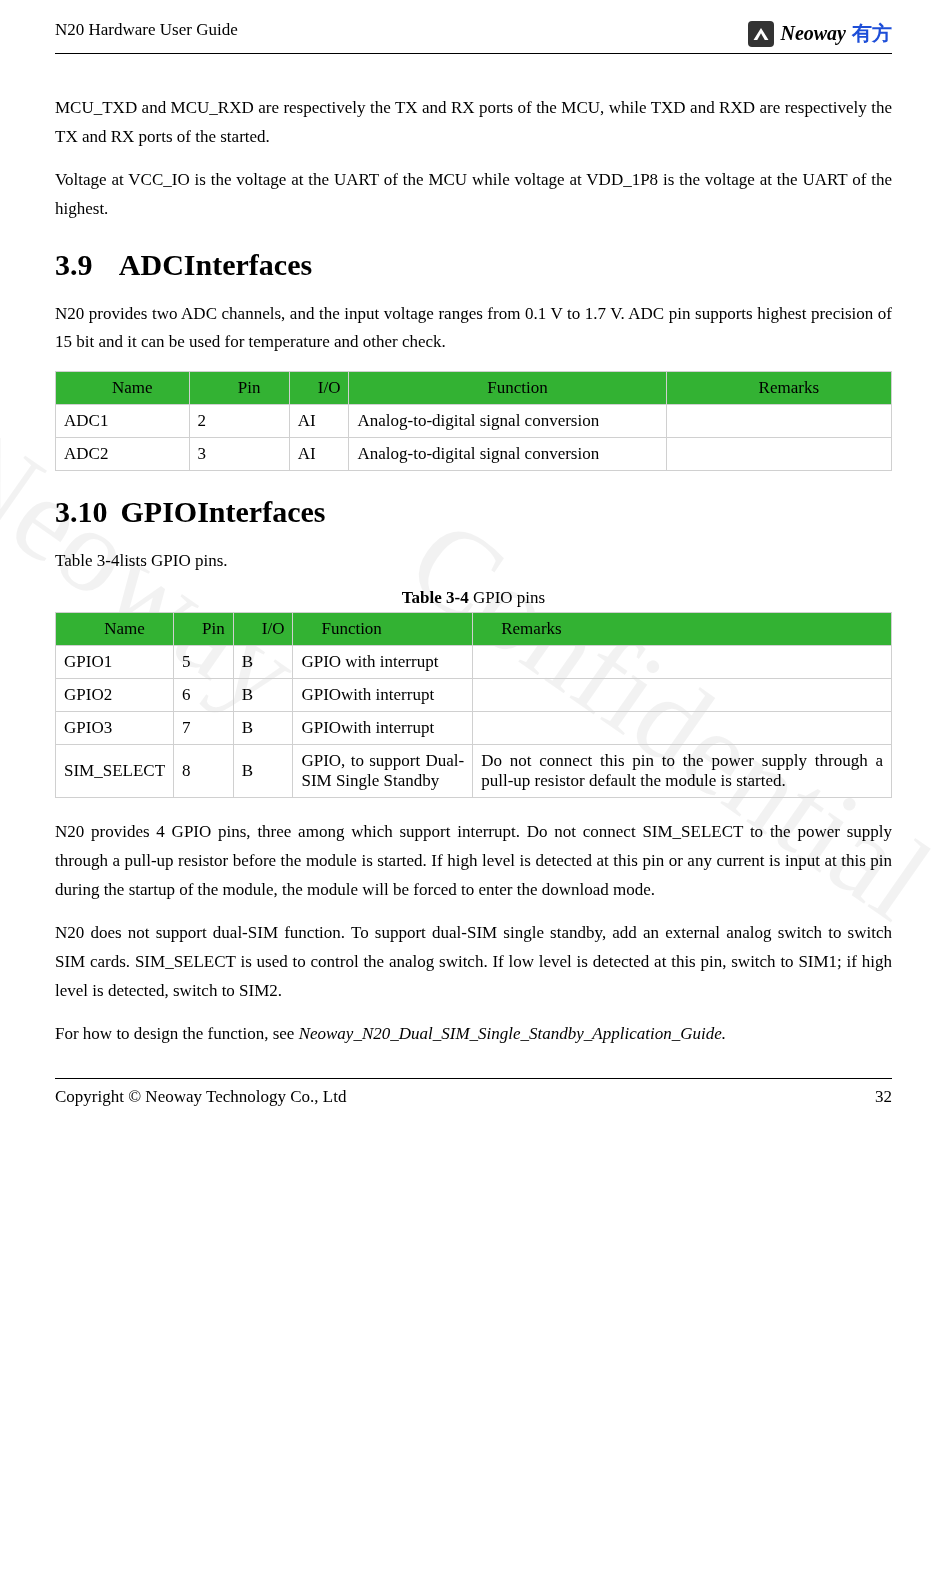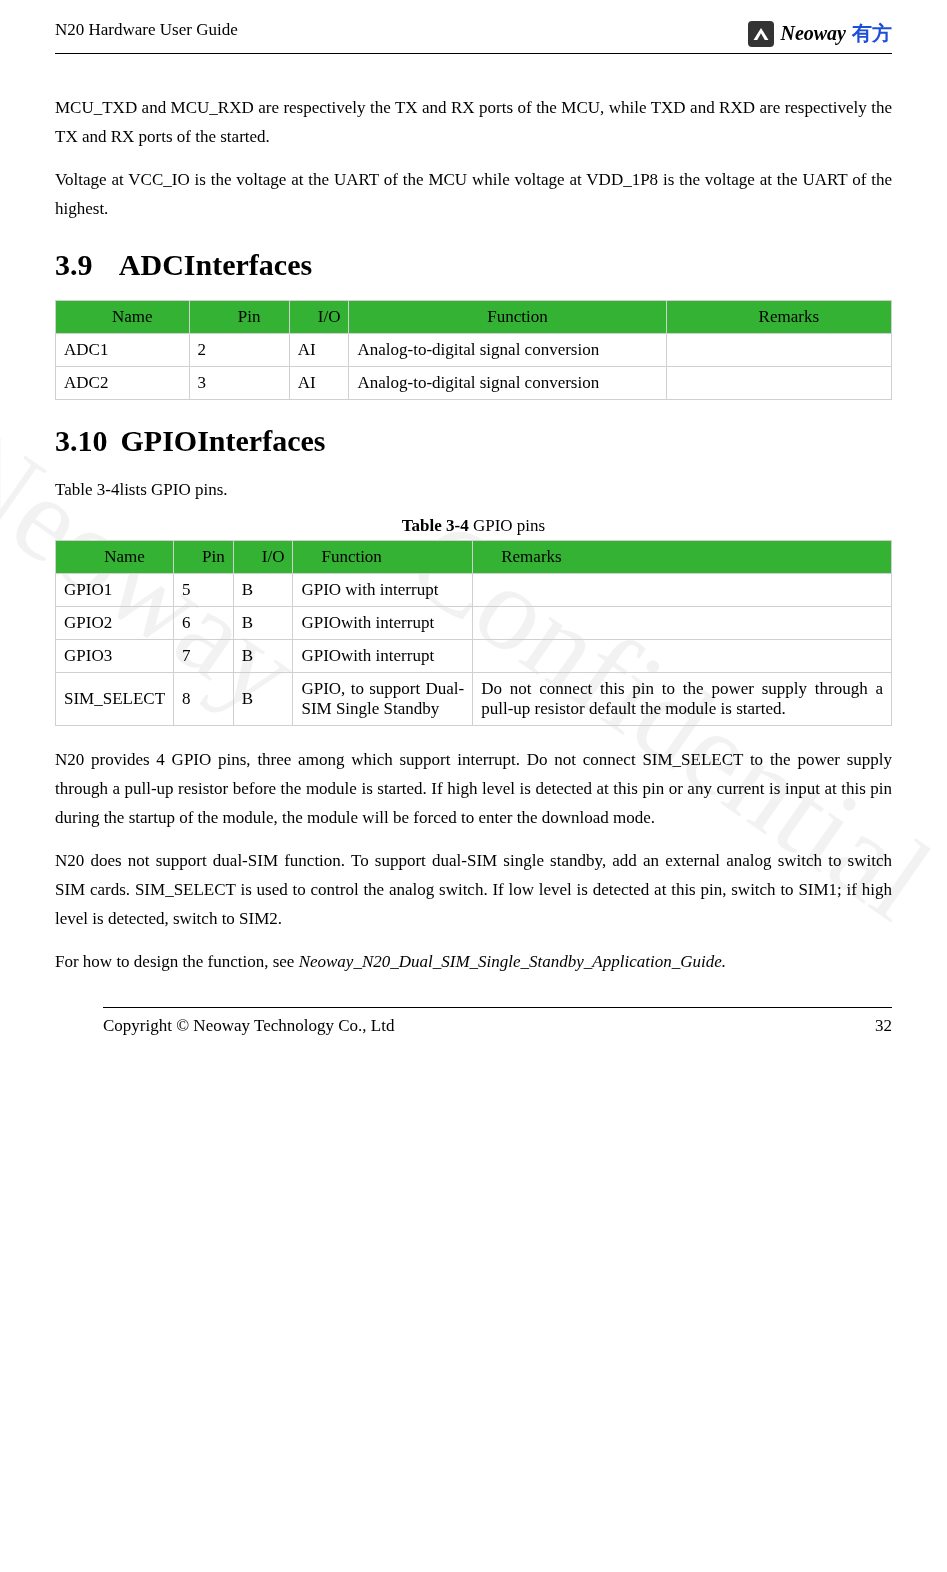--- a/index.html
+++ b/index.html
@@ -62,21 +62,20 @@
     .caption b { font-weight: bold; }
     .ref-text { font-size: 17px; margin-bottom: 12px; }
     em, .italic { font-style: italic; }
     .footer {
       border-top: 1px solid #000;
       padding-top: 8px;
       margin-top: 30px;
       display: flex;
       justify-content: space-between;
       font-size: 17px;
-      margin-left: 48px;
     }
     .t-adc th:nth-child(1), .t-adc td:nth-child(1){ width: 16%; }
     .t-adc th:nth-child(2), .t-adc td:nth-child(2){ width: 12%; }
     .t-adc th:nth-child(3), .t-adc td:nth-child(3){ width: 7%; }
     .t-adc th:nth-child(4), .t-adc td:nth-child(4){ width: 38%; }
     .t-adc th:nth-child(5), .t-adc td:nth-child(5){ width: 27%; }
     .t-gpio th:nth-child(1), .t-gpio td:nth-child(1){ width: 14%; }
     .t-gpio th:nth-child(2), .t-gpio td:nth-child(2){ width: 6%; }
     .t-gpio th:nth-child(3), .t-gpio td:nth-child(3){ width: 6%; }
     .t-gpio th:nth-child(4), .t-gpio td:nth-child(4){ width: 22%; text-align: justify;}
@@ -107,20 +106,21 @@
   </div>
 
   <p>MCU_TXD and MCU_RXD are respectively the TX and RX ports of the MCU, while TXD and RXD are respectively the TX and RX ports of the started.</p>
   <p>Voltage at VCC_IO is the voltage at the UART of the MCU while voltage at VDD_1P8 is the voltage at the UART of the highest.</p>
 
   <h2>
     <span class="sec-num">3.9</span>
     <span>ADCInterfaces</span>
   </h2>
 
+  <p>N20 provides two ADC channels, and the input voltage ranges from 0.1 V to 1.7 V. ADC pin supports highest precision of 15 bit and it can be used for temperature and other check.</p>
 
   <table class="t-adc">
     <thead>
       <tr>
         <th>Name</th>
         <th>Pin</th>
         <th>I/O</th>
         <th>Function</th>
         <th>Remarks</th>
       </tr>

